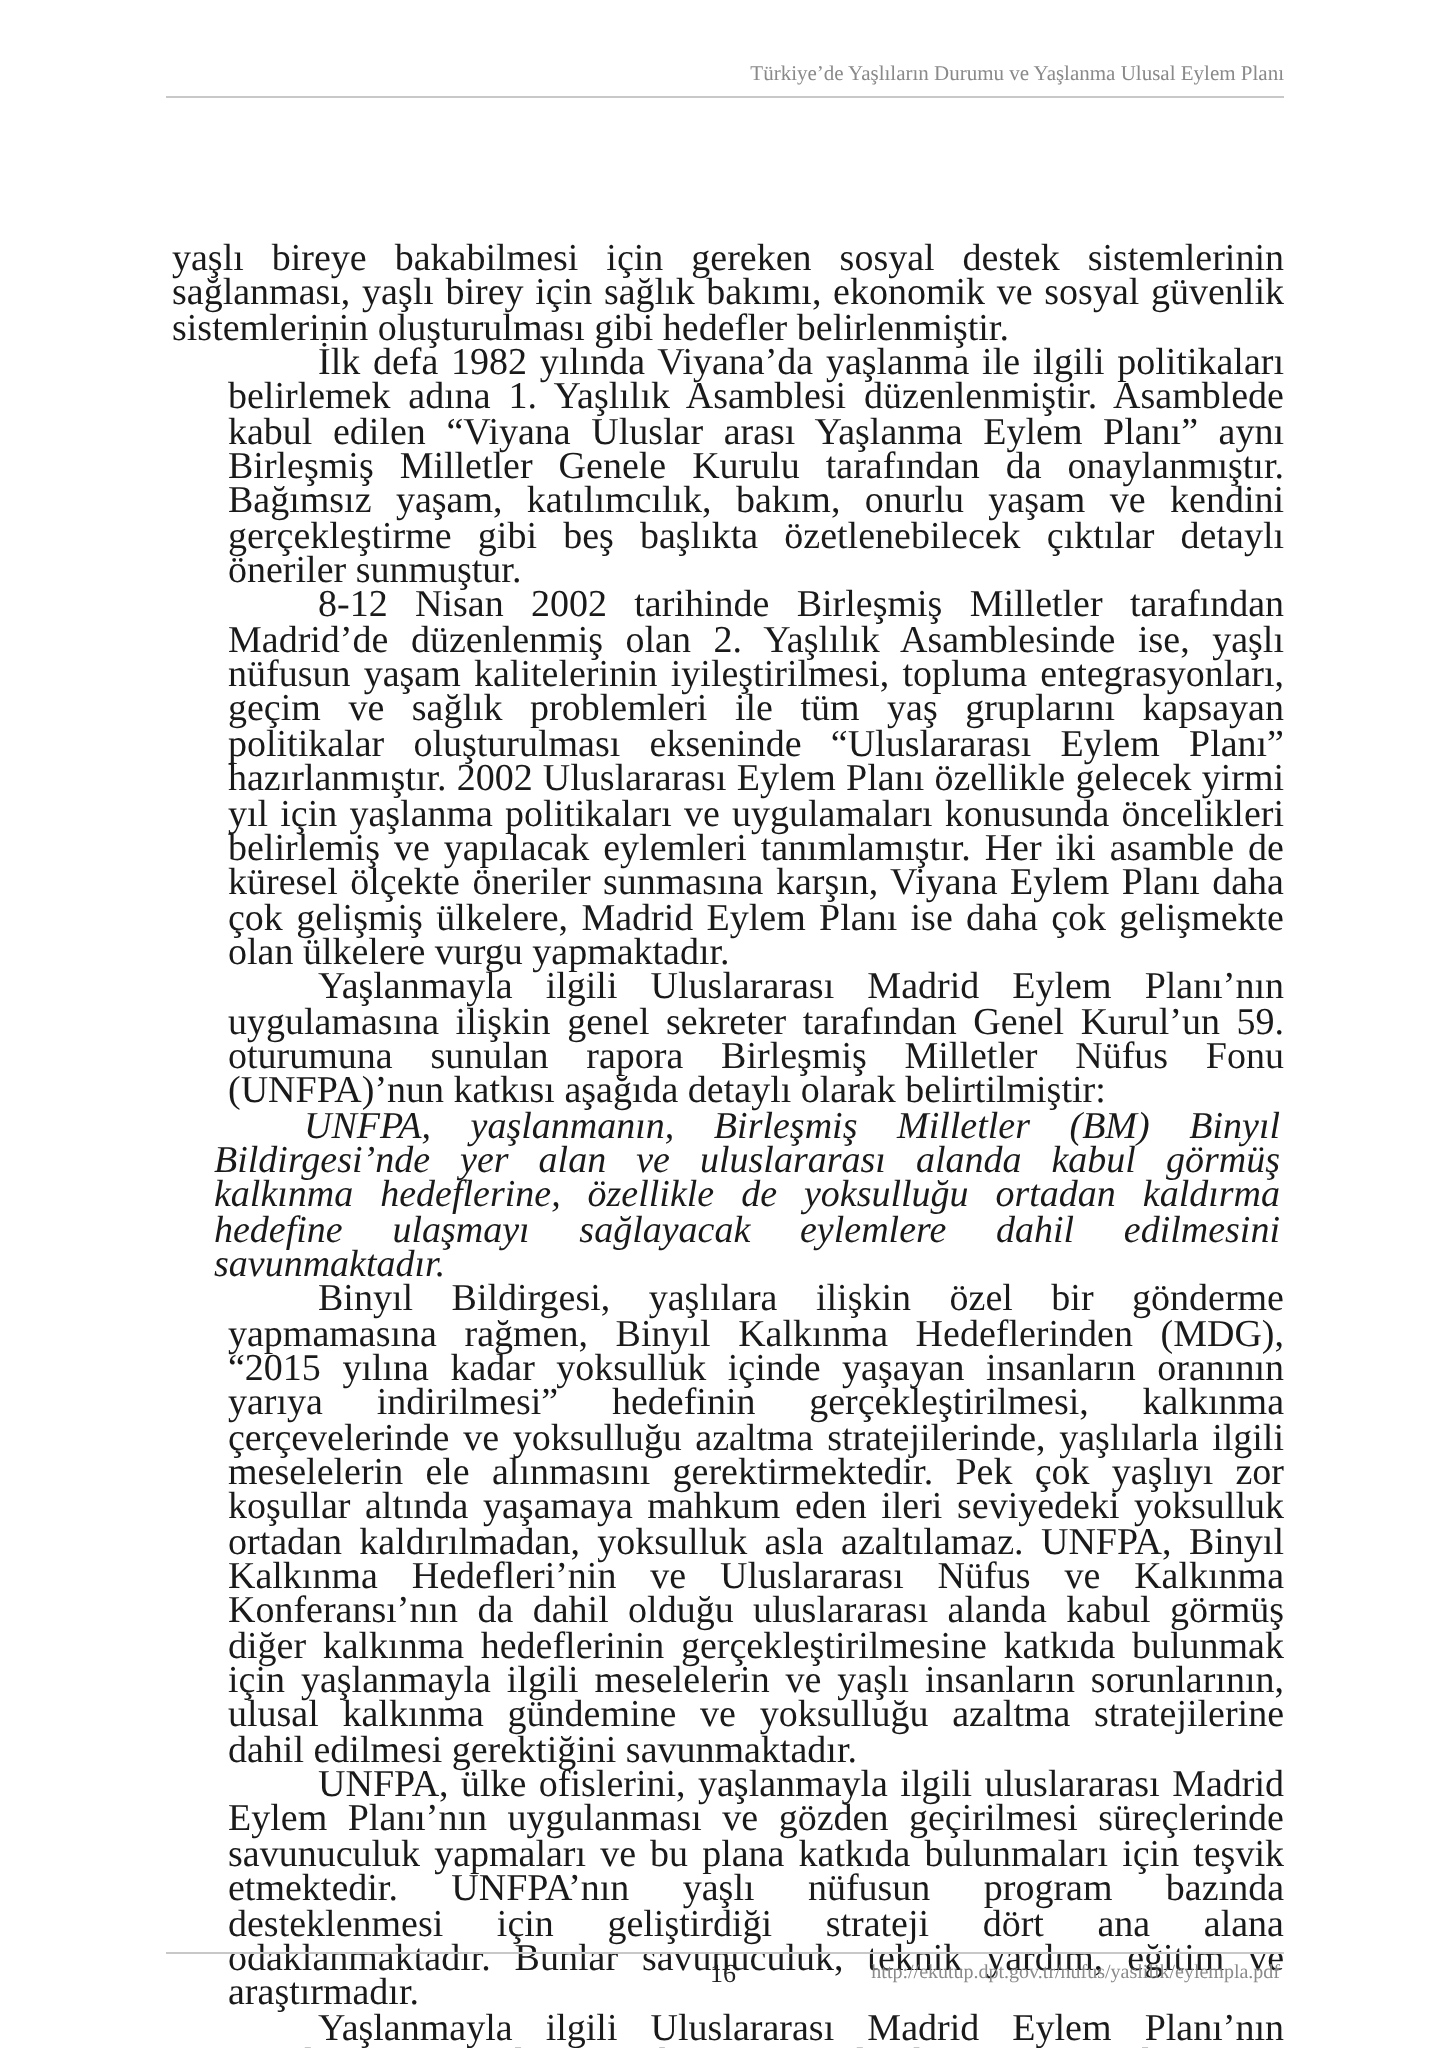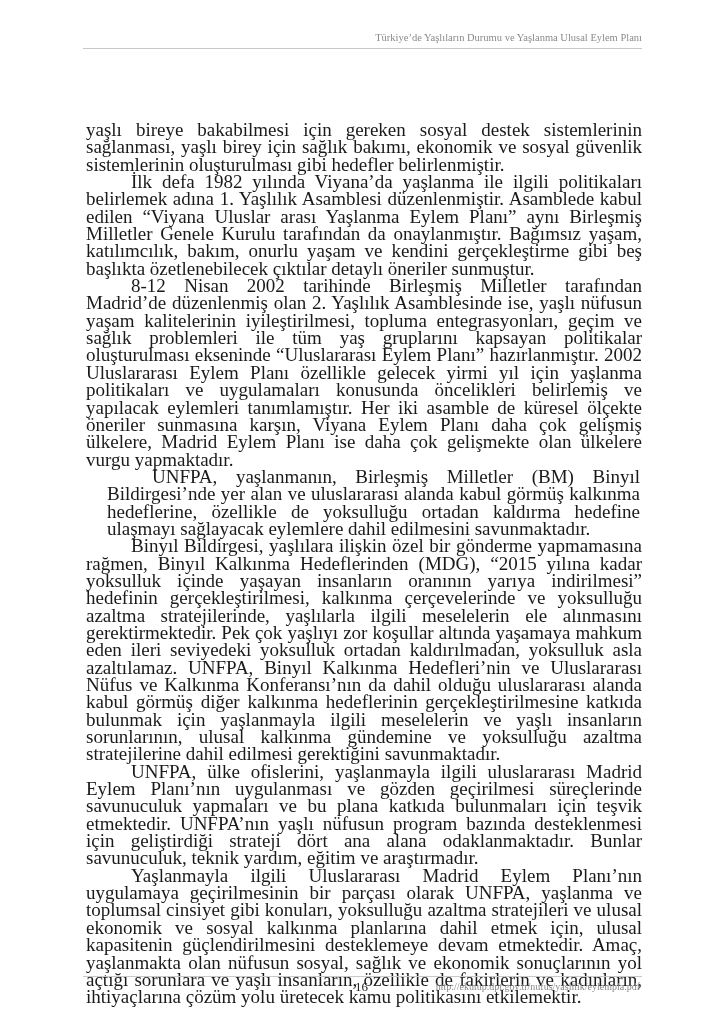--- a/index.html
+++ b/index.html
@@ -13,22 +13,22 @@
     position: absolute; right: 0; top: 2px;
     font-family: "Liberation Serif", serif; font-size: 10.5px; color: #8a8a8a;
     white-space: nowrap;
   }
   .body-text {
     position: absolute; left: 86px; top: 121px; width: 556px;
     font-family: "Liberation Serif", serif; font-size: 19px; line-height: 17.35px;
     color: #1a1a1a; text-align: justify;
   }
   .body-text p { margin: 0; text-indent: 0; }
-  .body-text p.indent { text-indent: 45px; }
-  .body-text p.quote { margin-left: 21px; margin-right: 2px; }
+  .body-text p.indent { text-indent: 45px; margin-left: 28px; }
+  .body-text p.quote { margin-left: 21px; margin-right: 2px; font-style: italic; }
   .body-text p.quote { text-indent: 45px; }
   .footer {
     position: absolute; left: 83px; top: 976px; width: 559px; height: 24px;
     border-top: 1px solid #c8c8c8;
   }
   .page-number {
     position: absolute; left: 272px; top: 2px;
     font-family: "Liberation Serif", serif; font-size: 13px; color: #222;
   }
   .footer-url {
@@ -43,20 +43,21 @@
 <div class="page">
 
   <div class="header">
     <span class="header-title">Türkiye’de Yaşlıların Durumu ve Yaşlanma Ulusal Eylem Planı</span>
   </div>
 
   <div class="body-text">
     <p>yaşlı bireye bakabilmesi için gereken sosyal destek sistemlerinin sağlanması, yaşlı birey için sağlık bakımı, ekonomik ve sosyal güvenlik sistemlerinin oluşturulması gibi hedefler belirlenmiştir.</p>
     <p class="indent">İlk defa 1982 yılında Viyana’da yaşlanma ile ilgili politikaları belirlemek adına 1. Yaşlılık Asamblesi  düzenlenmiştir. Asamblede kabul edilen “Viyana Uluslar arası Yaşlanma Eylem Planı” aynı Birleşmiş Milletler Genele Kurulu tarafından da onaylanmıştır. Bağımsız yaşam, katılımcılık, bakım, onurlu yaşam ve kendini gerçekleştirme gibi beş başlıkta özetlenebilecek çıktılar detaylı öneriler sunmuştur.</p>
     <p class="indent">8-12 Nisan 2002 tarihinde Birleşmiş Milletler tarafından  Madrid’de düzenlenmiş olan 2. Yaşlılık Asamblesinde ise, yaşlı nüfusun yaşam kalitelerinin iyileştirilmesi, topluma entegrasyonları, geçim ve sağlık problemleri ile tüm yaş gruplarını kapsayan politikalar oluşturulması ekseninde “Uluslararası Eylem Planı” hazırlanmıştır. 2002 Uluslararası Eylem Planı özellikle gelecek yirmi yıl için yaşlanma politikaları ve uygulamaları konusunda öncelikleri belirlemiş ve yapılacak eylemleri tanımlamıştır. Her iki asamble de küresel ölçekte öneriler sunmasına karşın, Viyana Eylem Planı daha çok gelişmiş ülkelere, Madrid Eylem Planı ise daha çok gelişmekte olan ülkelere vurgu yapmaktadır.</p>
+    <p class="indent">Yaşlanmayla ilgili Uluslararası Madrid Eylem Planı’nın uygulamasına ilişkin genel sekreter tarafından Genel Kurul’un 59. oturumuna sunulan rapora Birleşmiş Milletler Nüfus Fonu (UNFPA)’nun katkısı aşağıda detaylı olarak belirtilmiştir:</p>
     <p class="quote">UNFPA, yaşlanmanın, Birleşmiş Milletler (BM) Binyıl Bildirgesi’nde yer alan ve uluslararası alanda kabul görmüş kalkınma hedeflerine, özellikle de yoksulluğu ortadan kaldırma hedefine ulaşmayı sağlayacak eylemlere dahil edilmesini savunmaktadır.</p>
     <p class="indent">Binyıl Bildirgesi, yaşlılara ilişkin özel bir gönderme yapmamasına rağmen, Binyıl Kalkınma Hedeflerinden (MDG), “2015 yılına kadar yoksulluk içinde yaşayan insanların oranının yarıya indirilmesi” hedefinin gerçekleştirilmesi, kalkınma çerçevelerinde ve yoksulluğu azaltma stratejilerinde, yaşlılarla ilgili meselelerin ele alınmasını gerektirmektedir. Pek çok yaşlıyı zor koşullar altında yaşamaya mahkum eden ileri seviyedeki yoksulluk ortadan kaldırılmadan, yoksulluk asla azaltılamaz. UNFPA, Binyıl Kalkınma Hedefleri’nin ve Uluslararası Nüfus ve Kalkınma Konferansı’nın da dahil olduğu uluslararası alanda kabul görmüş diğer kalkınma hedeflerinin gerçekleştirilmesine katkıda bulunmak için yaşlanmayla ilgili meselelerin ve yaşlı insanların sorunlarının, ulusal kalkınma gündemine ve yoksulluğu azaltma stratejilerine dahil edilmesi gerektiğini savunmaktadır.</p>
     <p class="indent">UNFPA, ülke ofislerini, yaşlanmayla ilgili uluslararası Madrid Eylem Planı’nın uygulanması ve gözden geçirilmesi süreçlerinde savunuculuk yapmaları ve bu plana katkıda bulunmaları için teşvik etmektedir. UNFPA’nın yaşlı nüfusun program bazında desteklenmesi için geliştirdiği strateji dört ana alana odaklanmaktadır. Bunlar savunuculuk, teknik yardım, eğitim ve araştırmadır.</p>
     <p class="indent">Yaşlanmayla ilgili Uluslararası Madrid Eylem Planı’nın uygulamaya geçirilmesinin bir parçası olarak UNFPA, yaşlanma ve toplumsal cinsiyet gibi konuları, yoksulluğu azaltma stratejileri ve ulusal ekonomik ve sosyal kalkınma planlarına dahil etmek için, ulusal kapasitenin güçlendirilmesini desteklemeye devam etmektedir. Amaç, yaşlanmakta olan nüfusun sosyal, sağlık ve ekonomik sonuçlarının yol açtığı sorunlara ve yaşlı insanların, özellikle de fakirlerin ve kadınların, ihtiyaçlarına çözüm yolu üretecek kamu politikasını etkilemektir.</p>
   </div>
 
   <div class="footer">
     <span class="page-number">16</span>
     <span class="footer-url">http://ekutup.dpt.gov.tr/nufus/yaslilik/eylempla.pdf</span>
   </div>

